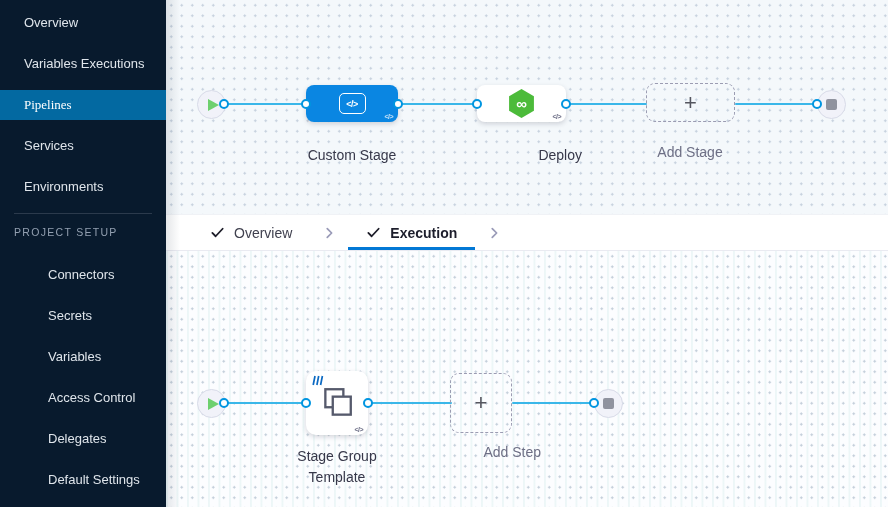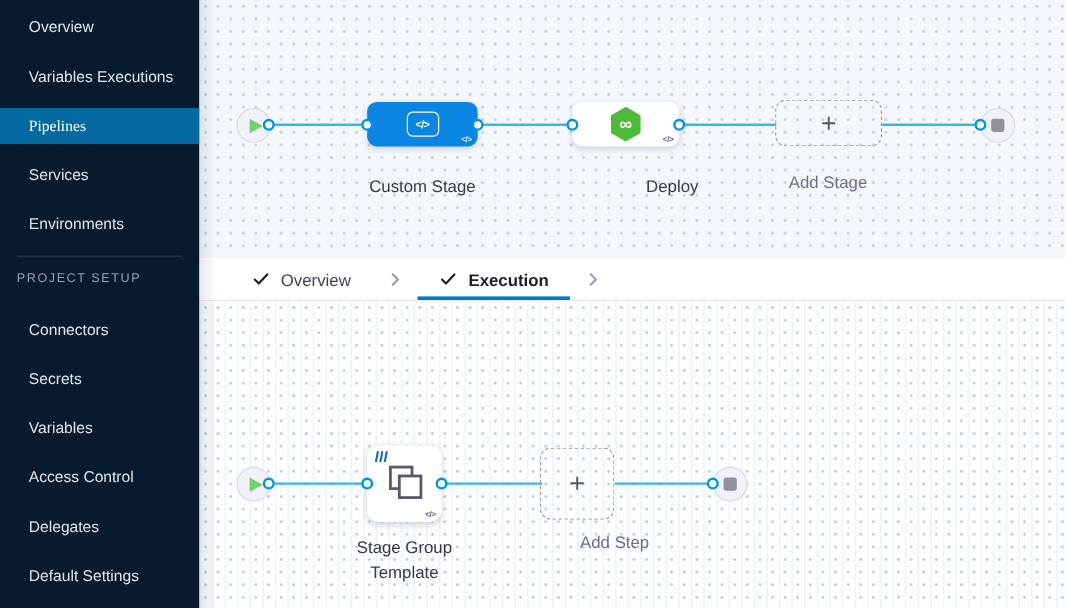--- a/index.html
+++ b/index.html
@@ -5,21 +5,21 @@
   * { margin:0; padding:0; box-sizing:border-box; }
   html,body { width:888px; height:507px; overflow:hidden; font-family:"Liberation Sans", sans-serif; background:#fff; }
   .app { position:relative; width:888px; height:507px; display:flex; }
 
   
   .sidebar { width:166px; height:507px; background:#081a2d; flex:0 0 166px; padding-top:8px; position:relative; z-index:10; }
   .nav-item { height:30px; line-height:30px; margin-bottom:11px; padding-left:24px; font-size:13px; color:#dfe5eb; cursor:pointer; white-space:nowrap; }
   .nav-item.selected { background:#0369a1; color:#ffffff;font-family:Liberation Serif, serif; }
   .side-divider { height:1px; background:#2b3a4c; margin:4px 14px 10px 14px; }
   .side-section-label { padding-left:14px; margin-top:10px; height:16px; line-height:16px; font-size:10.5px; font-weight:normal; letter-spacing:1.3px; color:#93a0b1; }
-  .nav-setup { margin-top:20px; }
+  .nav-setup { margin-top:20px;padding-left:24px; }
 
   
   .main { position:relative; width:722px; height:507px; }
   .main::before { content:""; position:absolute; left:0; top:0; width:14px; height:507px; background:linear-gradient(90deg, rgba(55,70,85,0.13), rgba(55,70,85,0)); z-index:40; pointer-events:none; }
 
   .canvas-top { position:absolute; left:0; top:0; width:722px; height:214px;
     background-color:#f4f8fb;
     background-image:radial-gradient(circle, #c5d0dd 1px, rgba(0,0,0,0) 1.3px);
     background-size:10.5px 10.5px; }
   .canvas-bottom { position:absolute; left:0; top:251px; width:722px; height:256px;

